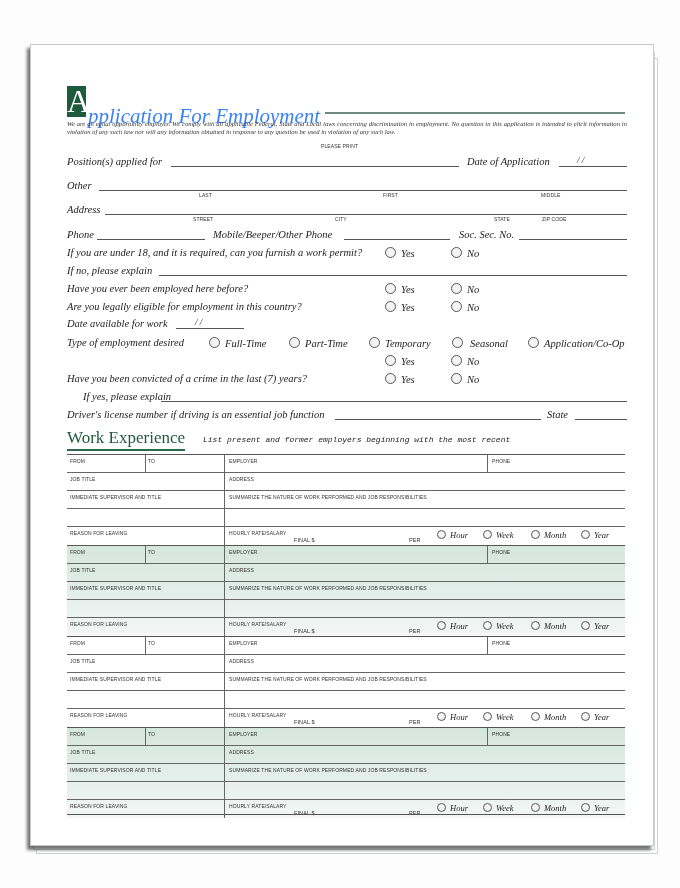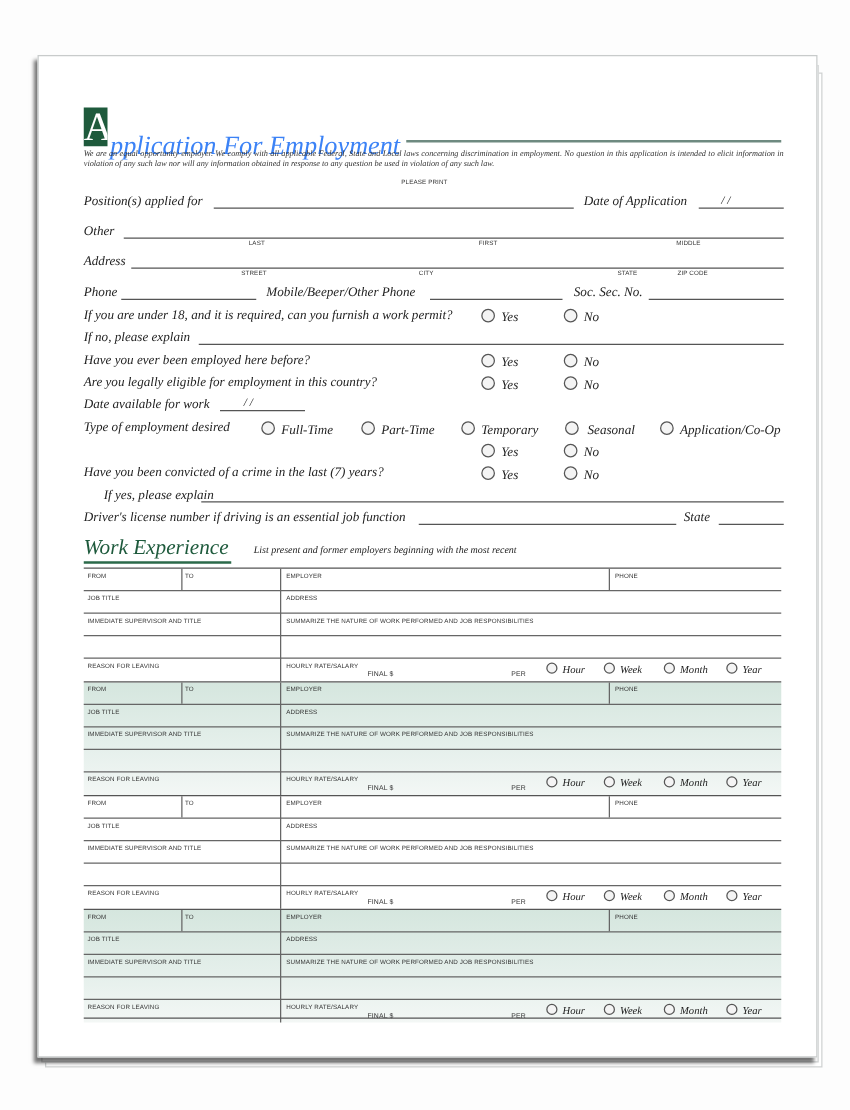--- a/index.html
+++ b/index.html
@@ -11,23 +11,23 @@
   .abs{position:absolute;}
   .it{font-style:italic;font-family:"Liberation Serif",serif;font-size:10.5px;color:#222;white-space:nowrap;}
   .cap{font-family:"Liberation Sans",sans-serif;font-size:5px;color:#333;white-space:nowrap;letter-spacing:.1px;}
   .line{position:absolute;height:0;border-top:1px solid #555;}
   .radio{display:inline-block;width:9px;height:9px;border:1px solid #555;border-radius:50%;background:#f4f4f4;vertical-align:-1px;margin-right:5px;}
   .logo{position:absolute;left:36px;top:41px;width:19px;height:31px;background:#1e5a3c;color:#fff;font-family:"Liberation Serif",serif;font-size:32px;line-height:31px;text-align:center;overflow:hidden;}
   .title{position:absolute;left:57px;top:59px;font-family:"Liberation Serif",serif;font-style:italic;font-size:21px;color:#3b82f6;white-space:nowrap;}
   .title-rule{position:absolute;left:294px;top:67px;width:300px;border-top:2px solid #6e8a80;}
   .disclaimer{position:absolute;left:36px;top:75px;width:560px;font-style:italic;font-size:6.6px;line-height:8.4px;color:#333;text-align:justify;}
   .please{position:absolute;left:290px;top:98px;}
-  .we-title{position:absolute;left:36px;top:383px;font-family:"Liberation Serif",serif;font-style:italic;font-size:17px;color:#1e5a3c;white-space:nowrap;}
+  .we-title{position:absolute;left:36px;top:383px;font-family:"Liberation Serif",serif;font-size:17px;color:#1e5a3c;white-space:nowrap;}
   .we-rule{position:absolute;left:36px;top:404px;width:118px;border-top:2px solid #2b6a4a;}
-  .we-sub{position:absolute;left:172px;top:390px;font-size:8px;}
+  .we-sub{position:absolute;left:172px;top:390px;font-size:8px;font-family:Liberation Mono, monospace;}
   .table{position:absolute;left:36px;top:409px;width:558px;}
   .block{position:relative;height:90px;border-top:1.5px solid #555;}
   .block.green{background:linear-gradient(180deg,#d5e6de 0%,#e6f0ec 60%,#f3f7f5 100%);}
   .row{position:absolute;left:0;right:0;border-top:1px solid #666;}
   .vdiv{position:absolute;border-left:1px solid #666;}
   .cell-label{position:absolute;}
   .table-bottom{position:absolute;left:36px;width:558px;border-top:1.5px solid #555;}
 </style>
 </head>
 <body>

